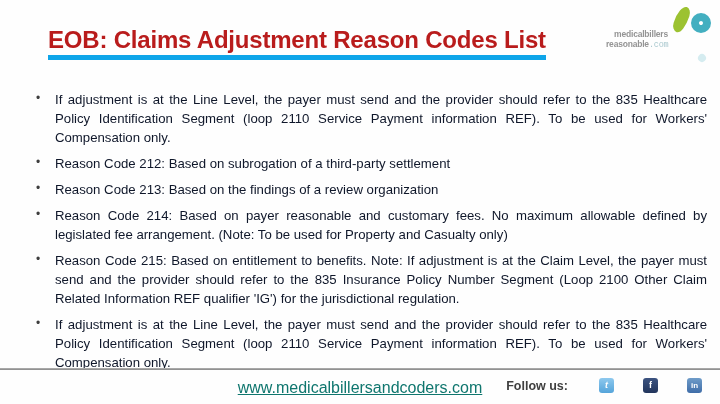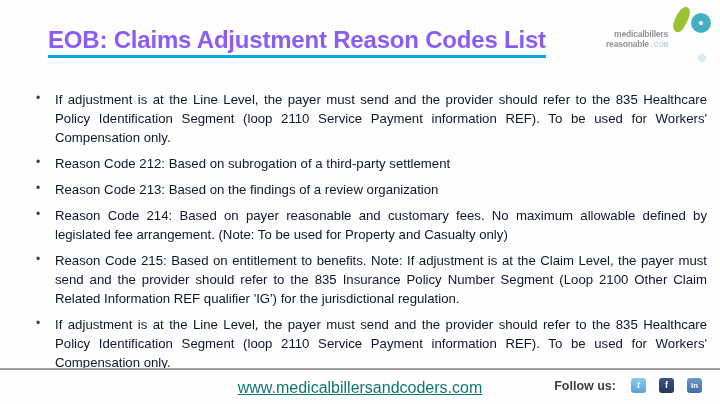--- a/index.html
+++ b/index.html
@@ -11,23 +11,23 @@
     font-family: "Liberation Sans", sans-serif;
     overflow: hidden;
   }
 
   
   .title {
     position: absolute;
     left: 48px; top: 26px;
     font-size: 24px;
     font-weight: bold;
-    color: #8b5cf6;
+    color: #b91c1c;
     letter-spacing: -0.2px;
-    border-bottom: 3px solid #0ea5e9;
+    border-bottom: 5px solid #0ea5e9;
     padding-bottom: 1px;
     white-space: nowrap;
   }
 
   
   .logo { position: absolute; top: 6px; right: 8px; width: 106px; height: 64px; }
   .logo-text {
     position: absolute; left: 0; top: 24px; width: 62px;
     text-align: right;
     font-size: 8.5px; line-height: 9.5px;
@@ -97,21 +97,21 @@
   }
   .footer-link {
     font-size: 16px;
     color: #0f766e;
     text-decoration: underline;
     cursor: pointer;
   }
   .follow {
     position: absolute;
     right: 18px; top: 378px;
-    display: flex; align-items: center; gap: 13px;
+    display: flex; align-items: center; gap: 29px;
   }
   .follow-label {
     font-size: 12.5px; font-weight: bold; color: #3f3f3f;
     margin-right: 2px;
   }
   .social-icon {
     width: 15px; height: 15px;
     border-radius: 3px;
     color: #ffffff;
     font-size: 9px; font-weight: bold;

